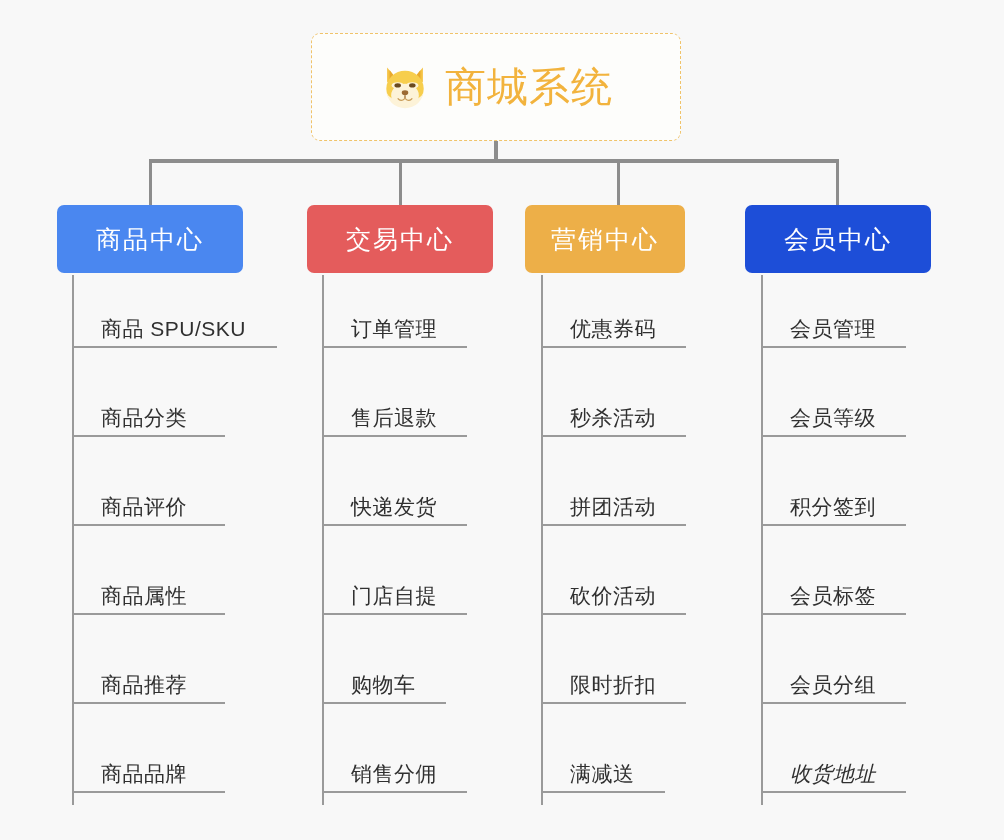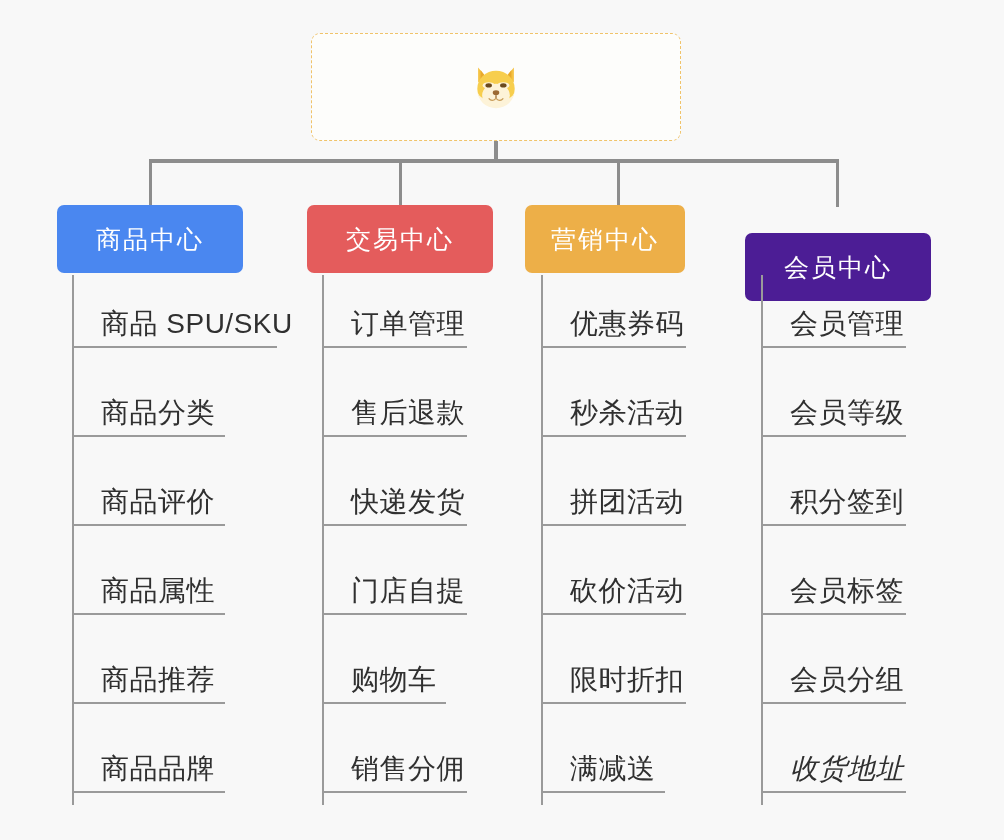--- a/index.html
+++ b/index.html
@@ -88,21 +88,21 @@
   }
 
   .leaf {
     position: absolute;
     height: 0;
   }
   .leaf-label {
     position: absolute;
     left: 0;
     bottom: 5px;
-    font-size: 28px;
+    font-size: 21px;
     color: #303030;
     white-space: nowrap;
     letter-spacing: 0.5px;
   }
   .leaf-rule {
     position: absolute;
     left: 0;
     bottom: 0;
     height: 2px;
     background: #9a9a9a;
@@ -124,20 +124,21 @@
       <ellipse cx="32" cy="42" rx="17" ry="14" fill="#fdf3d8"></ellipse>
       <ellipse cx="23" cy="30" rx="7.5" ry="4" fill="#fdf3d8"></ellipse>
       <ellipse cx="41" cy="30" rx="7.5" ry="4" fill="#fdf3d8"></ellipse>
       <ellipse cx="23" cy="30" rx="4" ry="2.6" fill="#6b4a1e"></ellipse>
       <ellipse cx="41" cy="30" rx="4" ry="2.6" fill="#6b4a1e"></ellipse>
       <ellipse cx="32" cy="39" rx="4" ry="3" fill="#9c6a33"></ellipse>
       <path d="M32 42 L32 46" stroke="#9c6a33" stroke-width="1.6" fill="none"></path>
       <path d="M32 46 q-5 5 -9 0" stroke="#c79a55" stroke-width="1.5" fill="none"></path>
       <path d="M32 46 q5 5 9 0" stroke="#c79a55" stroke-width="1.5" fill="none"></path>
     </svg>
+    <span class="root-title">商城系统</span>
   </div>
 
   <div class="line line-v" style="left:494px; top:141px; width:4px; height:21px;"></div>
   <div class="line line-h" style="left:149px; top:159px; width:690px; height:4px;"></div>
   <div class="line line-v" style="left:149px; top:159px; height:48px;"></div>
   <div class="line line-v" style="left:399px; top:159px; height:48px;"></div>
   <div class="line line-v" style="left:617px; top:159px; height:48px;"></div>
   <div class="line line-v" style="left:836px; top:159px; height:48px;"></div>
 
   <div class="column" style="left:0;">
@@ -230,21 +231,21 @@
       <span class="leaf-label" style="left:29px;">限时折扣</span>
       <div class="leaf-rule" style="width:145px;"></div>
     </div>
     <div class="leaf" style="left:541px; top:588px;">
       <span class="leaf-label" style="left:29px;">满减送</span>
       <div class="leaf-rule" style="width:124px;"></div>
     </div>
   </div>
 
   <div class="column" style="left:0;">
-    <div class="cat-box" style="left:745px; width:186px; background:#4c1d95;margin-top:28px;">
+    <div class="cat-box" style="left:745px; width:186px; background:#1d4ed8;">
       <span>会员中心</span>
     </div>
     <div class="trunk" style="left:761px; top:70px; height:530px;"></div>
 
     <div class="leaf" style="left:761px; top:143px;">
       <span class="leaf-label" style="left:29px;">会员管理</span>
       <div class="leaf-rule" style="width:145px;"></div>
     </div>
     <div class="leaf" style="left:761px; top:232px;">
       <span class="leaf-label" style="left:29px;">会员等级</span>

